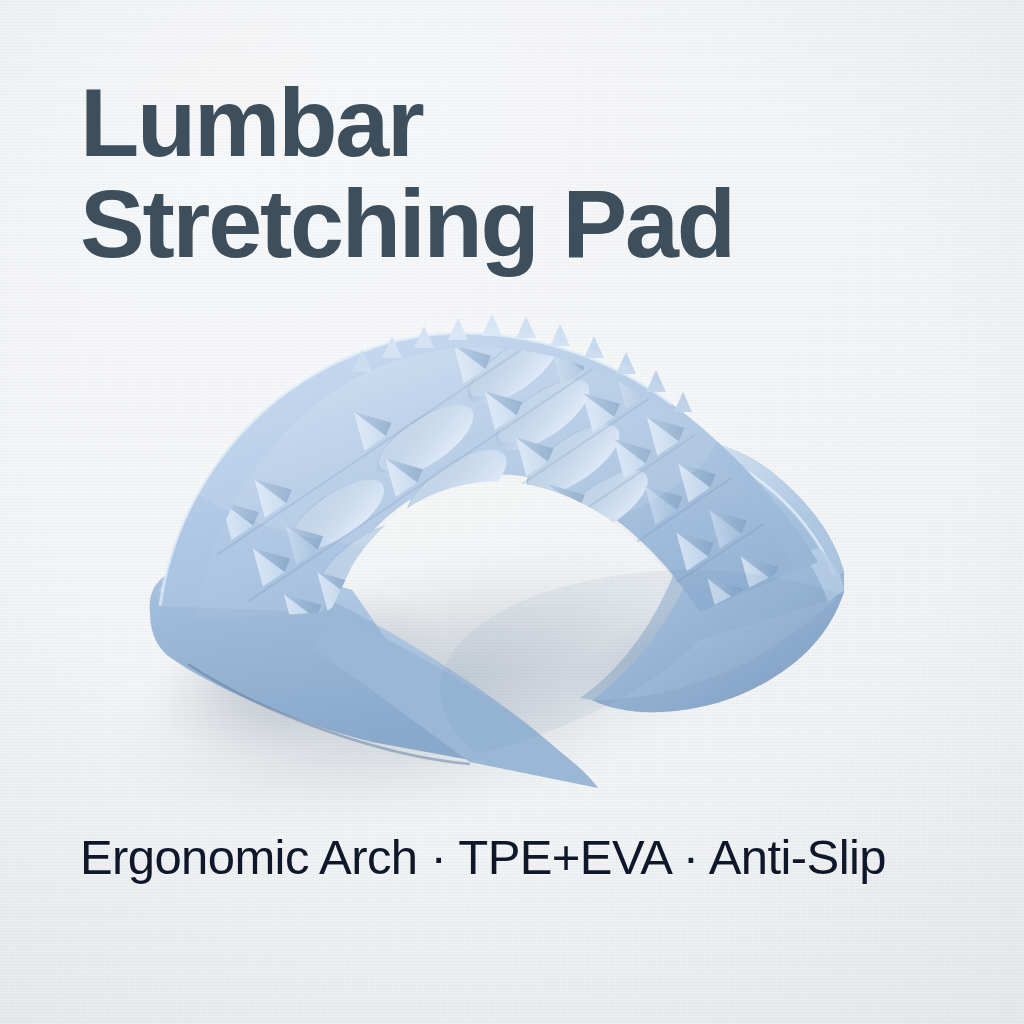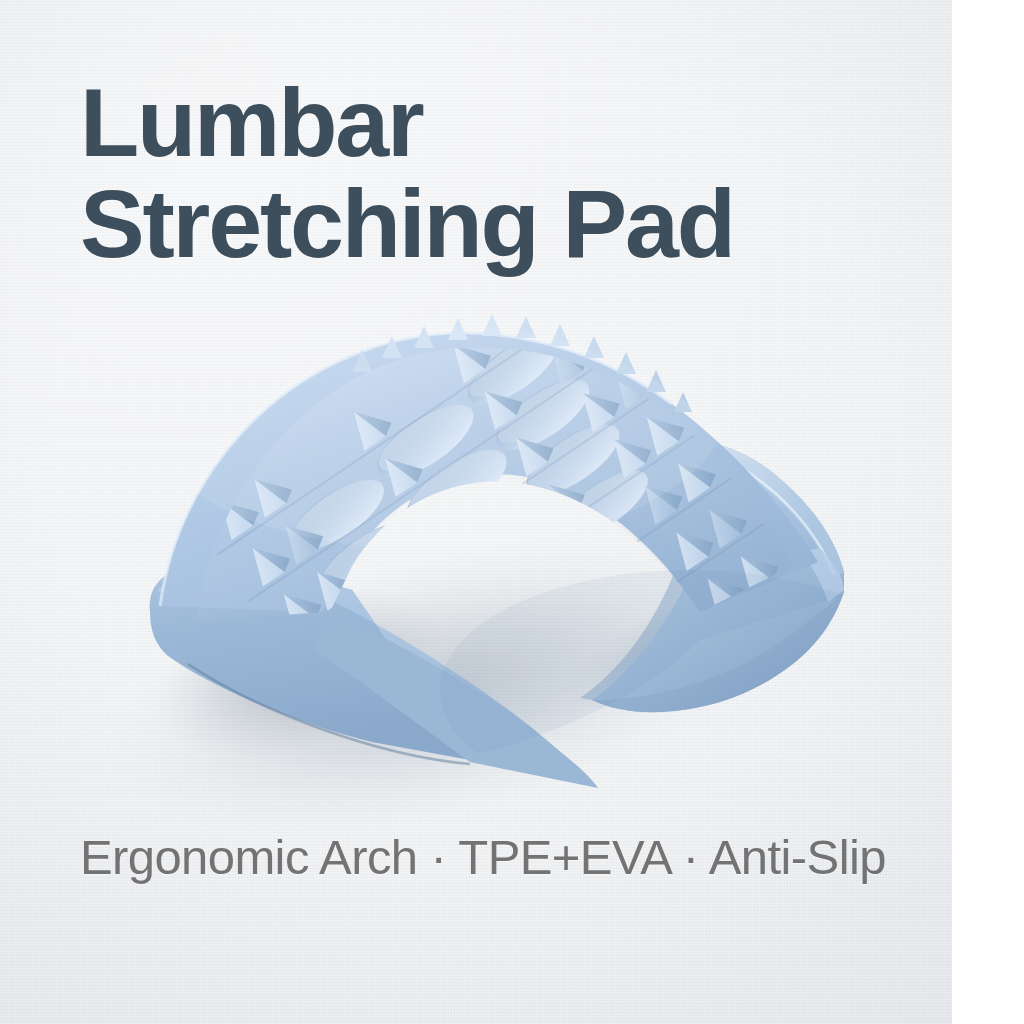--- a/index.html
+++ b/index.html
@@ -3,21 +3,21 @@
 <meta charset="utf-8">
 <title>Lumbar Stretching Pad</title>
 <style>
   html, body {
     margin: 0;
     padding: 0;
     background: #ffffff;
   }
   #stage {
     position: relative;
-    width: 952px;
+    width: 1024px;
     height: 1024px;
     overflow: hidden;
     background: #eff1f3;
     font-family: "Liberation Sans", sans-serif;
     -webkit-font-smoothing: antialiased;
   }
 
   
   .bg-base {
     position: absolute;
@@ -61,21 +61,21 @@
     text-shadow: 0 1px 0 rgba(255,255,255,.55);
   }
   .subtitle-block {
     position: absolute;
     left: 80px;
     top: 826px;
     width: 880px;
   }
   .subtitle-line {
     display: block;
-    color: #737373;
+    color: #0f172a;
     font-size: 49px;
     line-height: 62px;
     font-weight: 400;
     letter-spacing: -0.6px;
     white-space: nowrap;
     text-shadow: 0 1px 0 rgba(255,255,255,.5);
   }
 
   
   #product {

